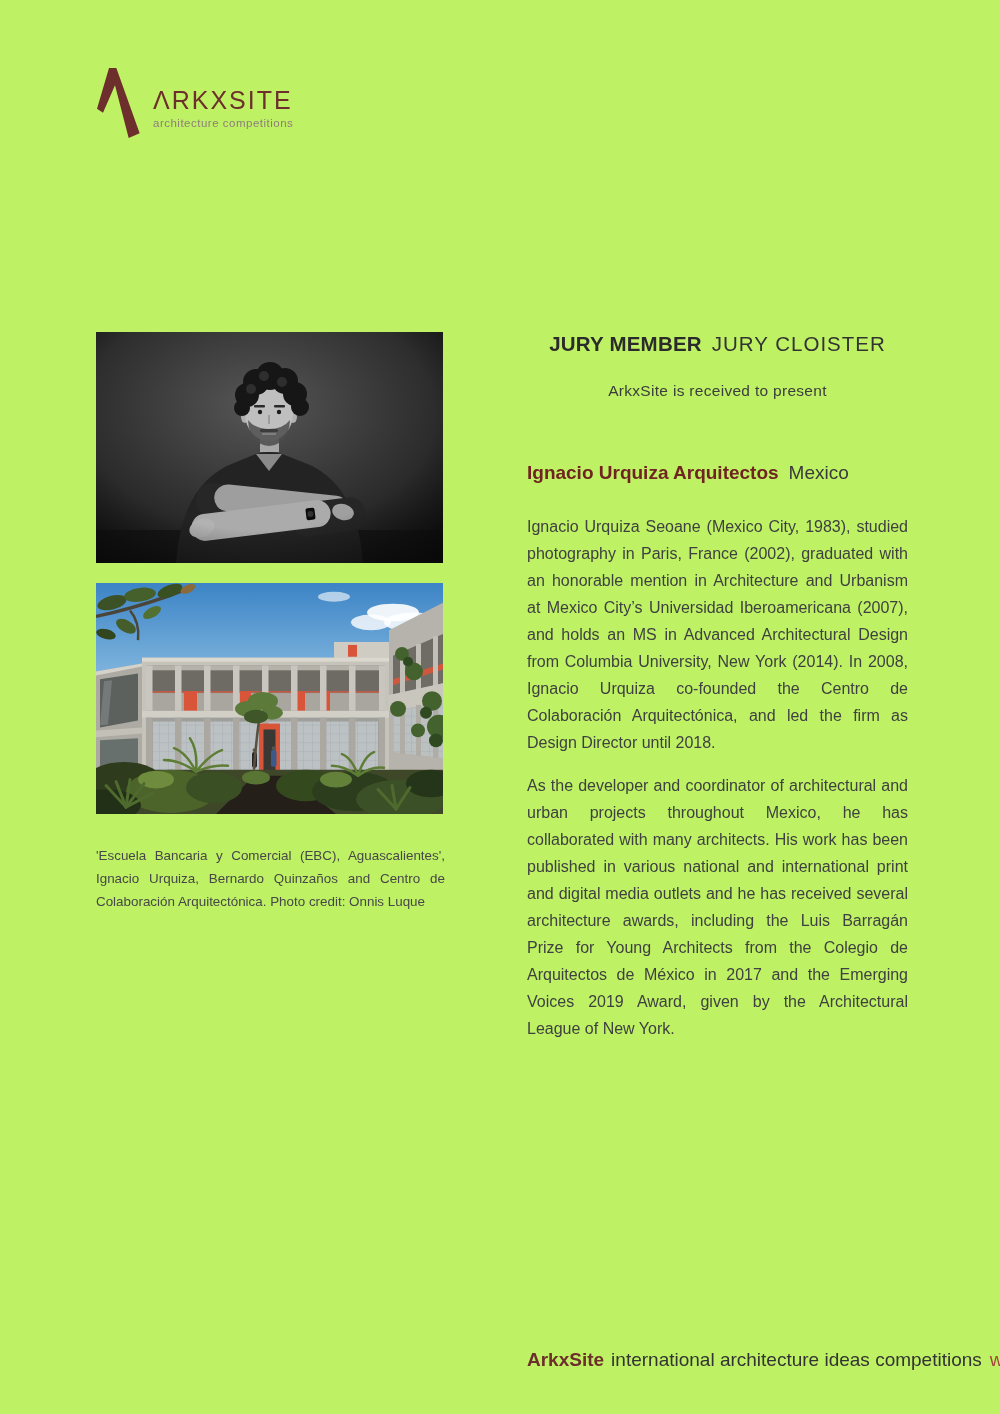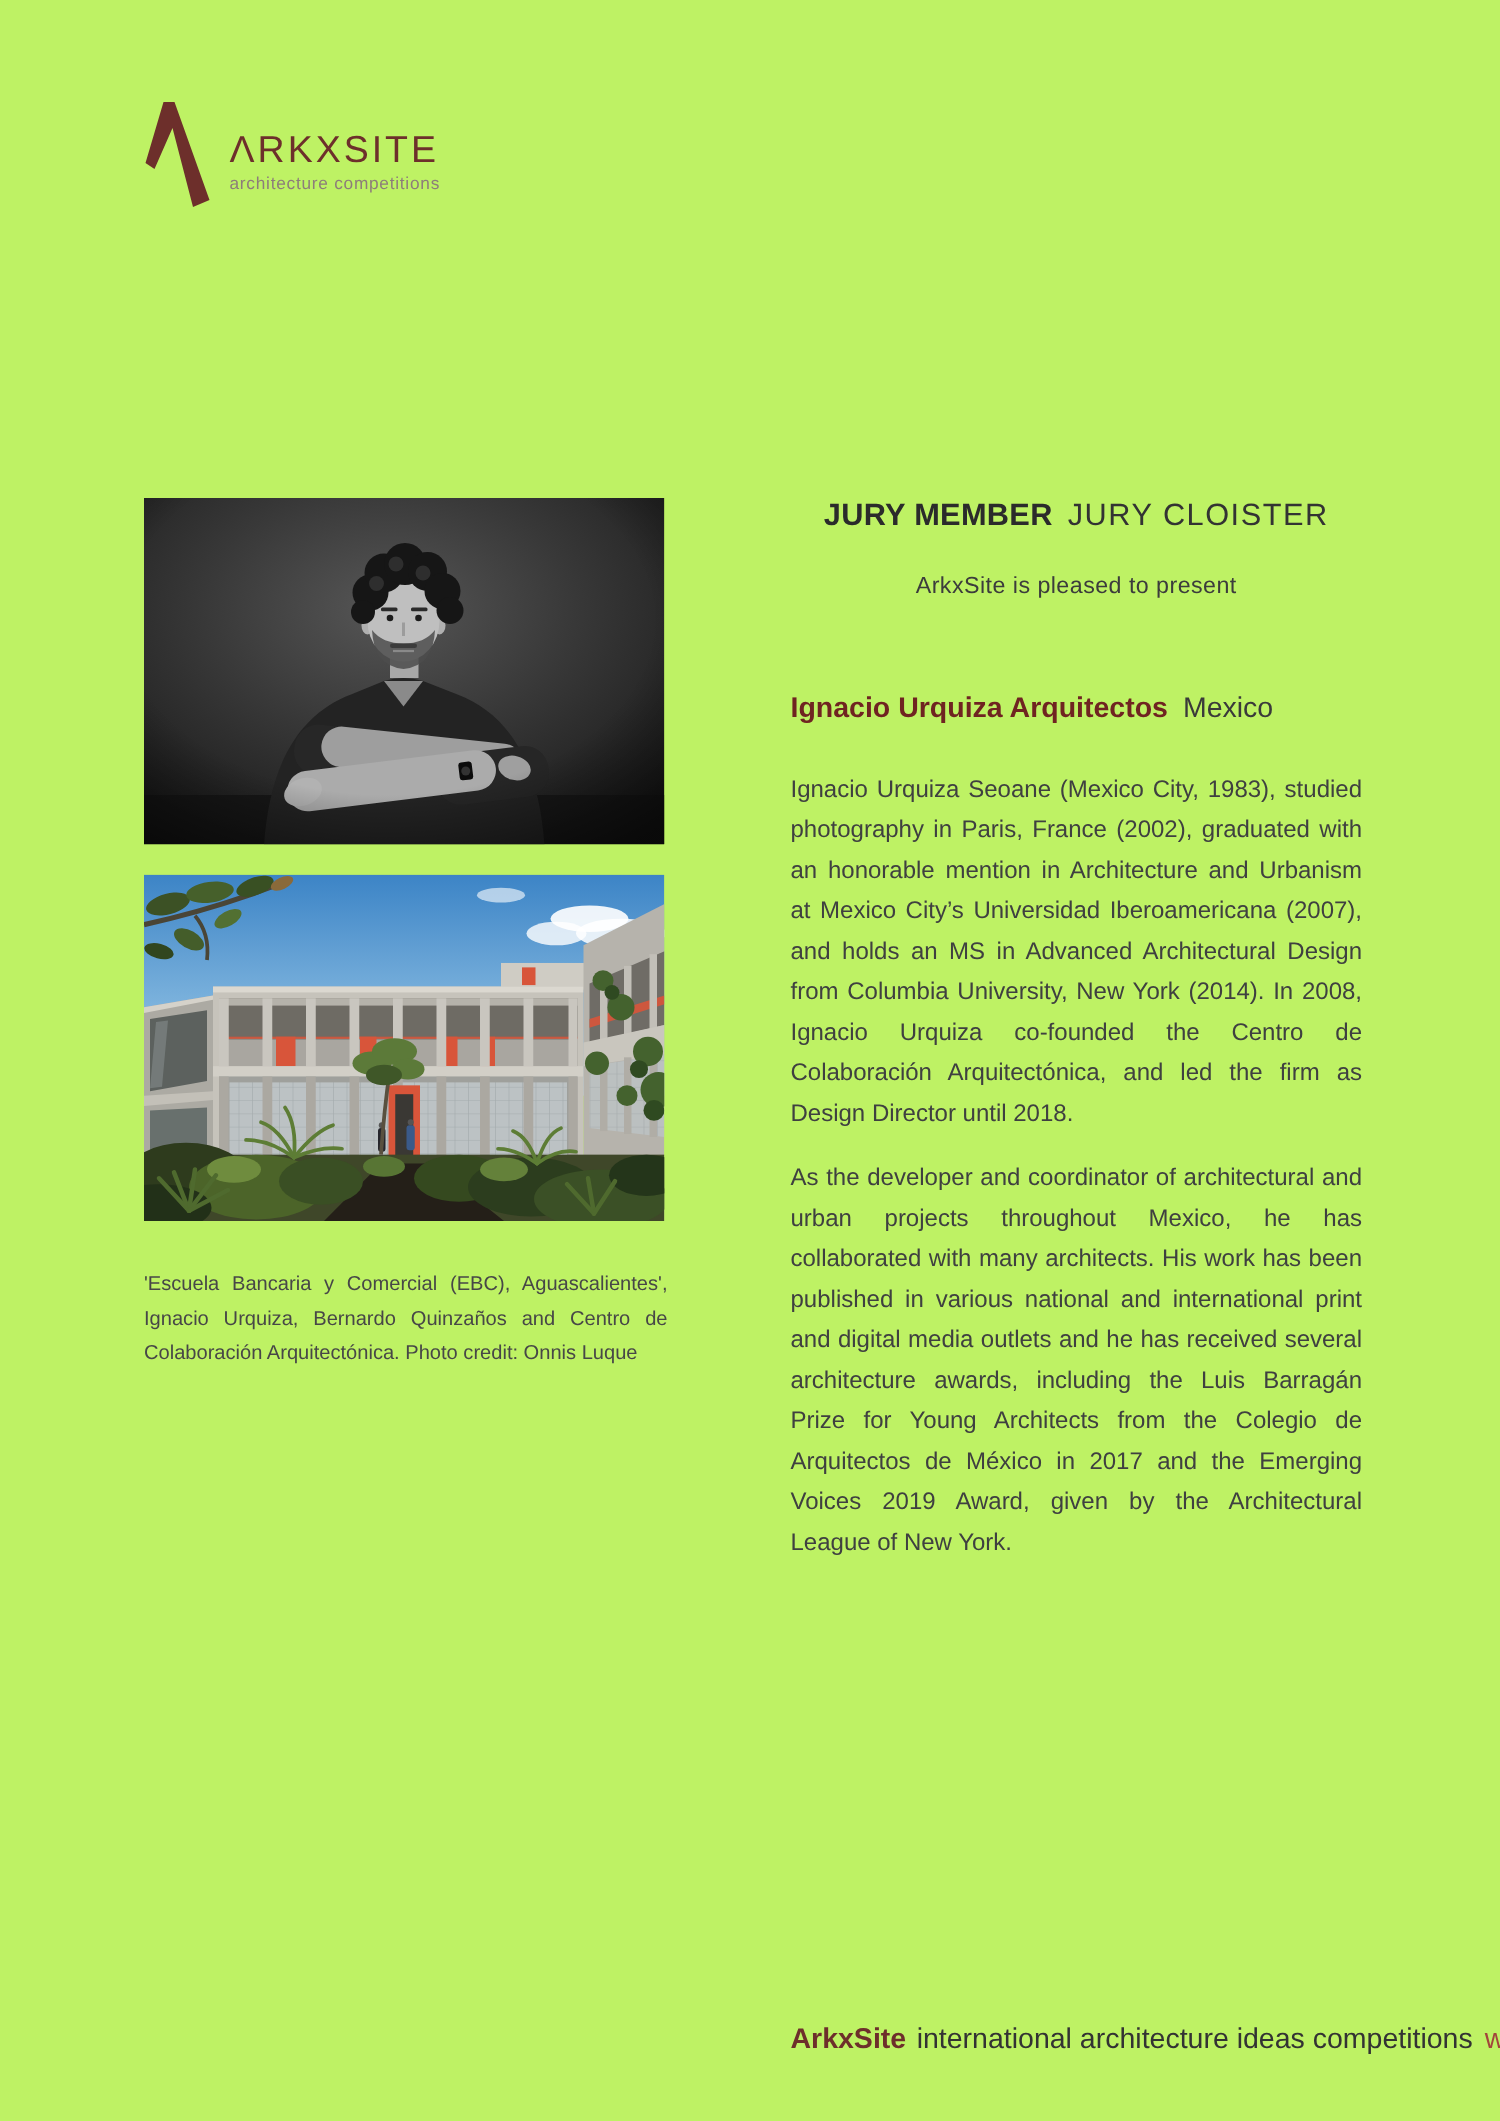--- a/index.html
+++ b/index.html
@@ -271,21 +271,21 @@
       </g>
     </svg>
   </figure>
 
   <p class="caption">'Escuela Bancaria y Comercial (EBC), Aguascalientes', Ignacio Urquiza, Bernardo Quinzaños and Centro de Colaboración Arquitectónica. Photo credit: Onnis Luque</p>
 
   <div class="right-col">
     <div class="masthead-title">
       <span class="title-bold">JURY MEMBER</span><span class="title-regular">JURY CLOISTER</span>
     </div>
-    <div class="intro">ArkxSite is pleased to present</div>
+    <div class="intro">ArkxSite is received to present</div>
     <div class="jury-line">
       <span class="jury-studio">Ignacio Urquiza Arquitectos</span><span class="jury-country">Mexico</span>
     </div>
     <div class="bio">
       <p>Ignacio Urquiza Seoane (Mexico City, 1983), studied photography in Paris, France (2002), graduated with an honorable mention in Architecture and Urbanism at Mexico City’s Universidad Iberoamericana (2007), and holds an MS in Advanced Architectural Design from Columbia University, New York (2014).  In 2008, Ignacio Urquiza co-founded the Centro de Colaboración Arquitectónica, and led the firm as Design Director until 2018.</p>
       <p>As the developer and coordinator of architectural and urban projects throughout Mexico, he has collaborated with many architects.  His work has been published in various national and international print and digital media outlets and he has received several architecture awards, including the Luis Barragán Prize for Young Architects from the Colegio de Arquitectos de México in 2017 and the Emerging Voices 2019 Award, given by the Architectural League of New York.</p>
     </div>
   </div>
 
   <div class="footer">

